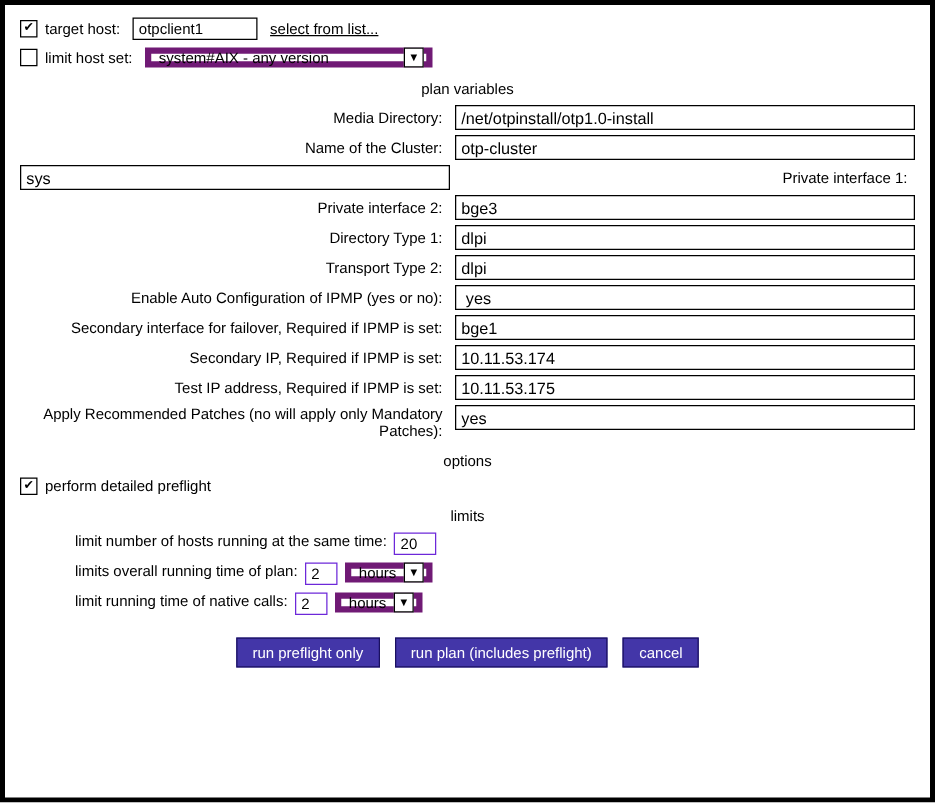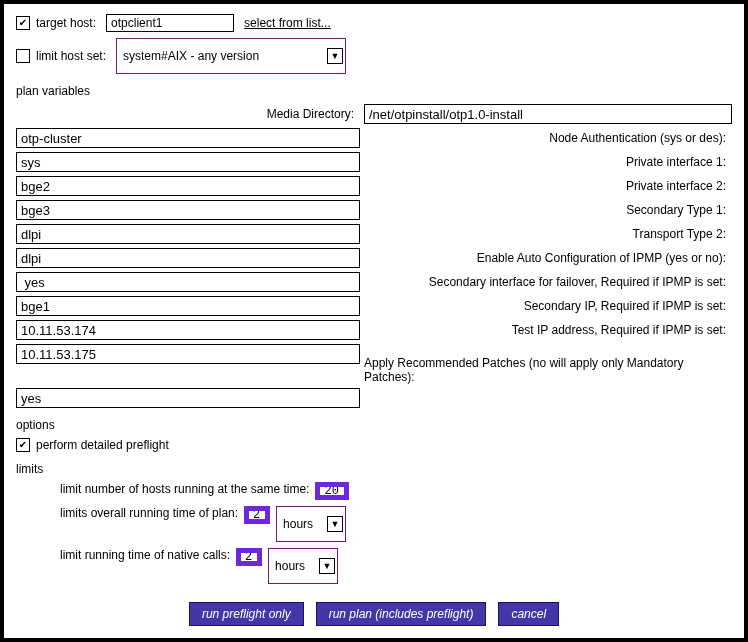--- a/index.html
+++ b/index.html
@@ -35,110 +35,108 @@
       font-size: 12px;
       font-family: inherit;
       background: #fff;
     }
     .underline-link {
       text-decoration: underline;
       cursor: pointer;
       margin-left: 10px;
     }
     .select-wrap {
-      border: 1px solid #701a75;
-      height: 36px;
+      border: 5px solid #701a75;
+      height: 16px;
       display: flex;
       align-items: center;
       justify-content: space-between;
       padding: 0 2px 0 6px;
       background: #fff;
     }
     .select-arrow {
       width: 16px; height: 16px;
       border: 1px solid #000;
       display: flex; align-items: center; justify-content: center;
       font-size: 9px;
       background: #fff;
     }
-    .section-title { margin: 10px 0 6px 0; }
+    .section-title { margin: 10px 0 6px 0; text-align: center; }
     .vars-grid { display: grid; grid-template-columns: 344px 1fr; gap: 4px 4px; }
     .var-label { text-align: center; padding-right: 6px; line-height: 20px; display:flex; align-items:center; justify-content:flex-end;}
     .var-input {
       border: 1px solid #000;
       height: 20px;
       padding: 0 4px;
       font-size: 13px;
       font-family: inherit;
       width: 100%;
     }
     .limits-row { display: flex; margin-bottom: 6px; gap: 6px; margin-left: 44px; }
     .small-input {
-      border: 5px solid #6d28d9;
+      border: 1px solid #6d28d9;
       height: 18px;
       width: 34px;
       padding: 0 4px;
       font-size: 12px;
-      font-family: Liberation Mono, monospace;
+      font-family: Liberation Sans, sans-serif;
     }
     .btn-row { display: flex; justify-content: center; gap: 12px; margin-top: 18px; }
     .btn {
       background: #4336a8;
       color: #fff;
       border: 1px solid #1a1060;
       padding: 4px 12px;
       font-size: 12px;
       font-family: inherit;
       cursor: pointer;
-      font-style: italic;
     }
     .check-mark { color: #000; }
-    .multi-line-label { text-align:left; padding-right:6px; line-height:14px; display:flex; align-items:center; justify-content:flex-end;margin-top:12px;}
+    .multi-line-label { text-align:right; padding-right:6px; line-height:14px; display:flex; align-items:center; justify-content:flex-end;}
   </style>
 </head>
 <body>
 
 <div class="page">
 
   <div class="row">
     <span class="chk">
       <span class="check-mark">✔</span>
     </span>
     <span class="lbl">target host:</span>
-    <input class="txt-input" style="width: 128px;" value="otpclient1">
+    <input class="txt-input" style="width: 100px;" value="otpclient1">
     <span class="underline-link">select from list...</span>
   </div>
 
   <div class="row">
     <span class="chk"></span>
     <span class="lbl">limit host set:</span>
     <div class="select-wrap" style="width:230px;">
       <span>system#AIX - any version</span>
       <span class="select-arrow">▼</span>
     </div>
   </div>
 
   <div class="section-title">plan variables</div>
 
   <div class="vars-grid">
     <div class="var-label">Media Directory:</div>
     <input class="var-input" value="/net/otpinstall/otp1.0-install" style="">
 
+    <div class="var-label">Name of the Cluster:</div>
     <input class="var-input" value="otp-cluster" style="">
 
-    <div class="var-label">Node Authentication (sys or des):</div>
     <input class="var-input" value="sys" style="">
 
     <div class="var-label">Private interface 1:</div>
-    <input class="var-input" value="bge2" style="">
 
     <div class="var-label">Private interface 2:</div>
     <input class="var-input" value="bge3" style="">
 
-    <div class="var-label">Secondary Type 1:</div>
+    <div class="var-label">Directory Type 1:</div>
     <input class="var-input" value="dlpi" style="">
 
     <div class="var-label">Transport Type 2:</div>
     <input class="var-input" value="dlpi" style="">
 
     <div class="var-label">Enable Auto Configuration of IPMP (yes or no):</div>
     <input class="var-input" value=" yes" style="">
 
     <div class="var-label">Secondary interface for failover, Required if IPMP is set:</div>
     <input class="var-input" value="bge1" style="">

